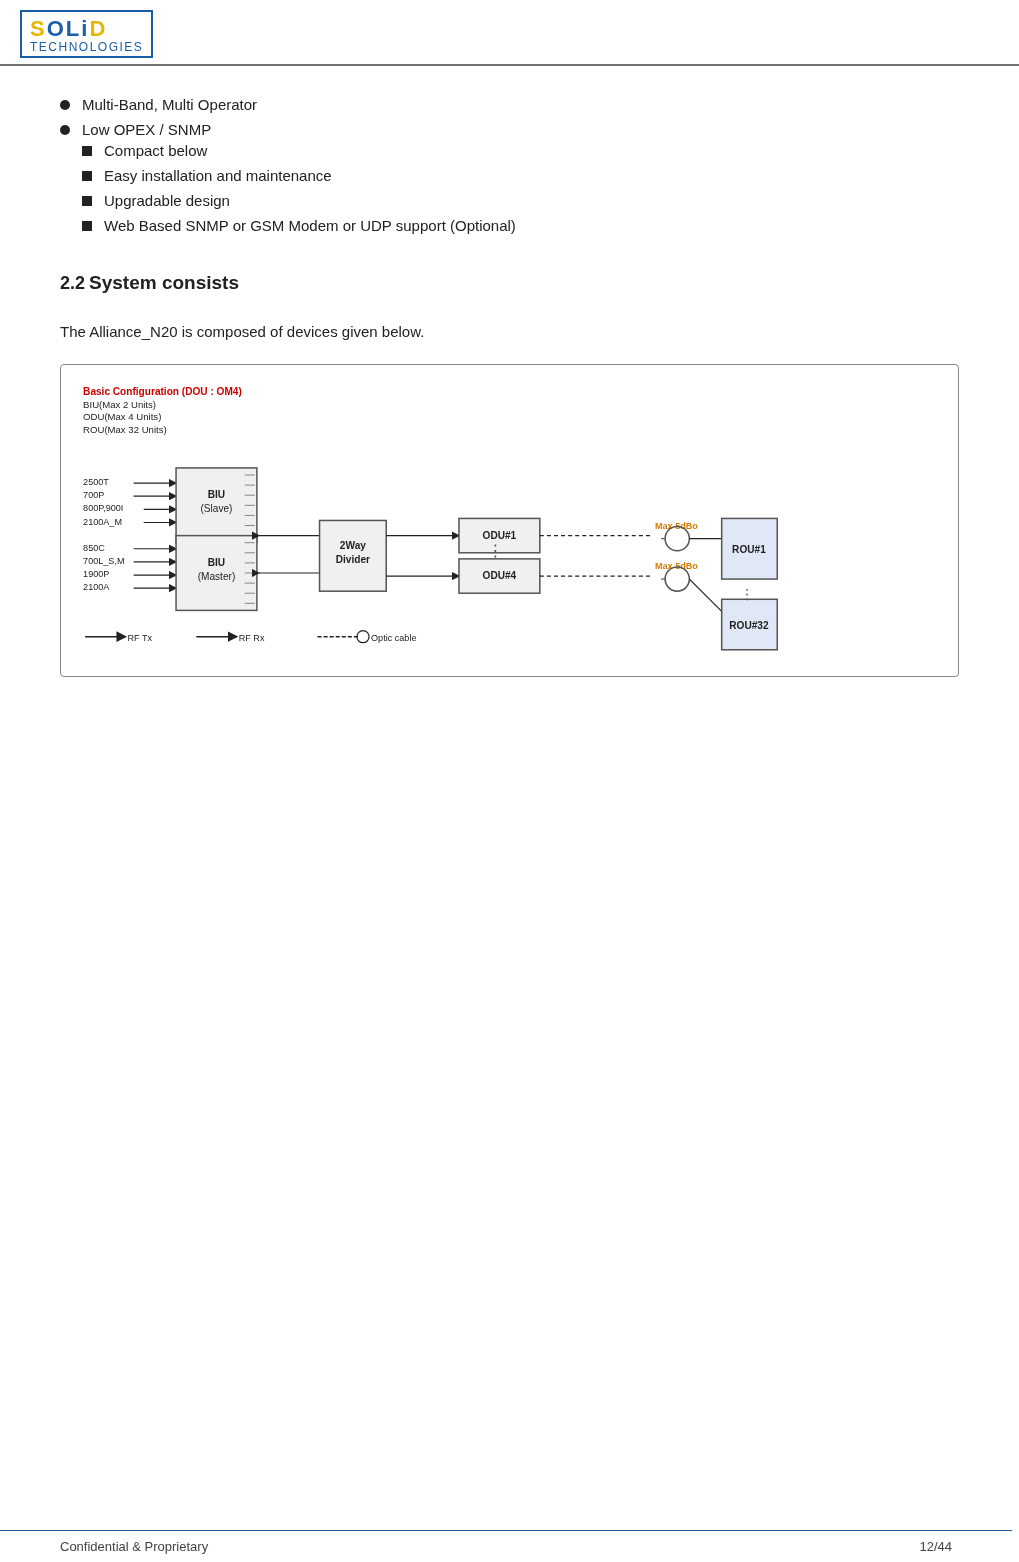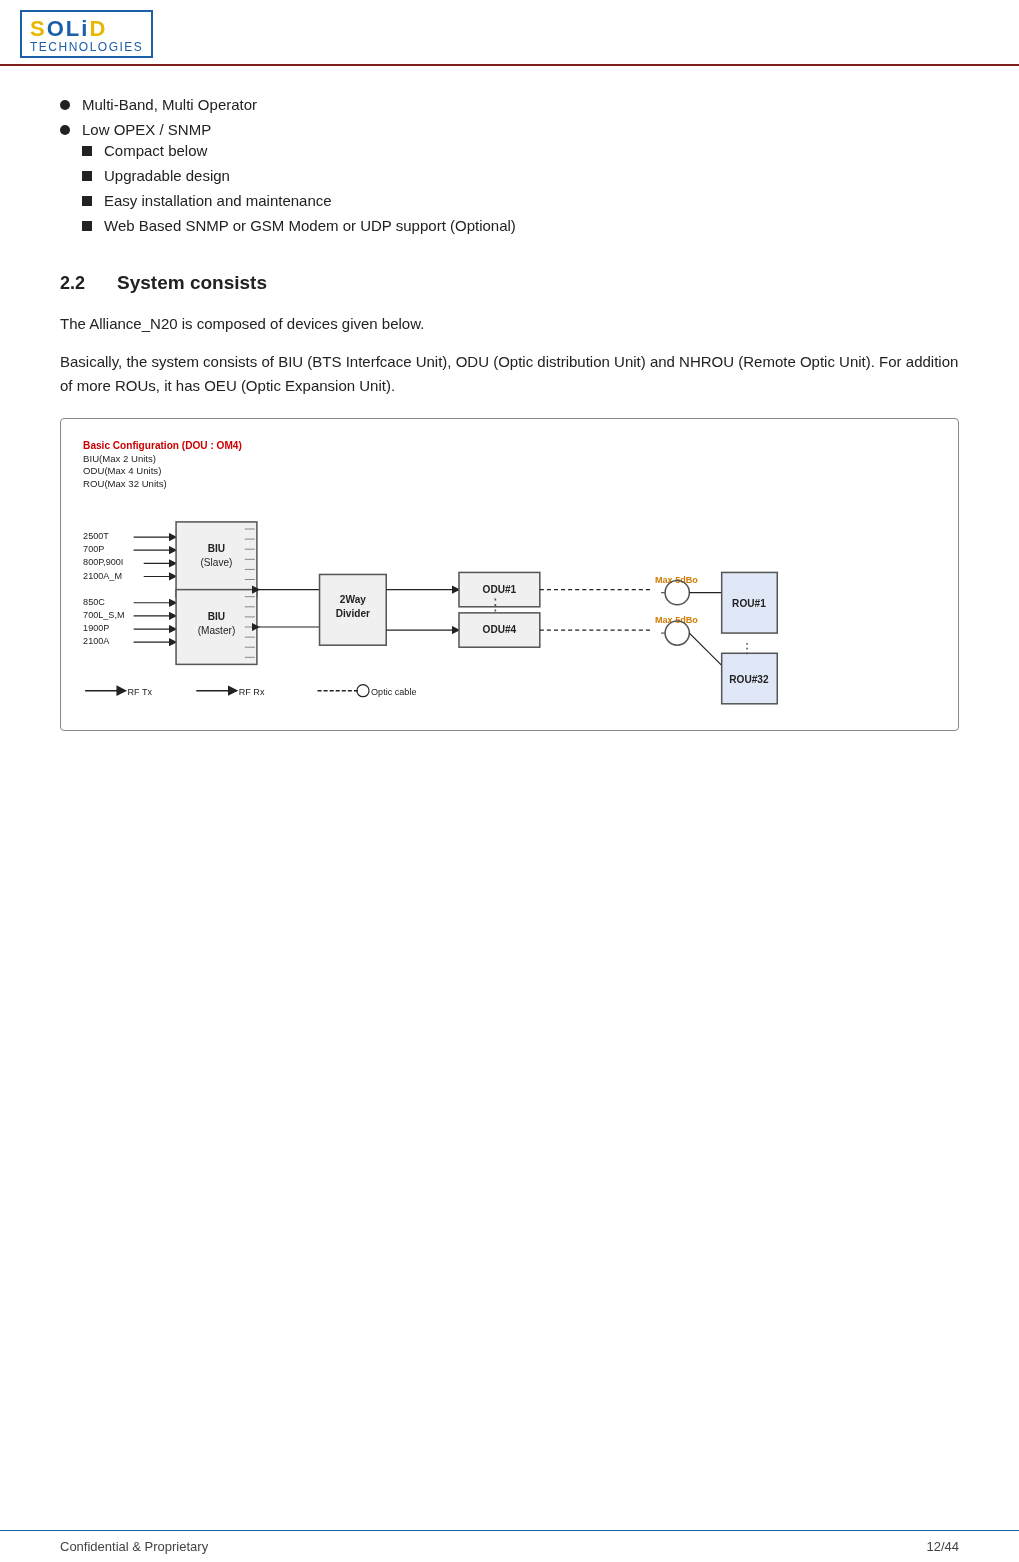--- a/index.html
+++ b/index.html
@@ -11,21 +11,21 @@
       font-size: 15px;
       color: #222;
       position: relative;
     }
 
     
     .header {
       display: flex;
       align-items: center;
       padding: 10px 20px 6px 20px;
-      border-bottom: 2px solid #7f1d1d;
+      border-bottom: 2px solid #737373;
     }
     .logo-solid {
       font-size: 22px;
       font-weight: bold;
       letter-spacing: 2px;
       color: #1a5fa8;
     }
     .logo-solid span.s { color: #e8b800; }
     .logo-solid span.o { color: #1a5fa8; }
     .logo-solid span.l { color: #1a5fa8; }
@@ -86,22 +86,22 @@
       background: #222;
       margin-top: 4px;
       margin-right: 12px;
       flex-shrink: 0;
     }
 
     
     .section-heading {
       display: flex;
       align-items: baseline;
-      gap: 32px;
-      margin-bottom: 18px;
+      gap: 4px;
+      margin-bottom: 26px;
     }
     .section-num {
       font-size: 18px;
       font-weight: bold;
       color: #222;
     }
     .section-title {
       font-size: 19px;
       font-weight: bold;
       color: #222;
@@ -139,21 +139,21 @@
       font-weight: bold;
       margin-top: 8px;
       margin-bottom: 30px;
     }
 
     
     .footer {
       position: absolute;
       bottom: 0;
       left: 0;
-      right: 0;
+      right: 7px;
       border-top: 1.5px solid #1a5fa8;
       display: flex;
       justify-content: space-between;
       padding: 8px 60px;
       font-size: 13px;
       color: #444;
       margin-top: 32px;
     }
   </style>
 </head>
@@ -183,42 +183,41 @@
       <span class="bullet-circle"></span>
       <div>
         <span>Low OPEX / SNMP</span>
         <ul class="sub-list">
           <li>
             <span class="bullet-square"></span>
             <span>Compact below</span>
           </li>
           <li>
             <span class="bullet-square"></span>
-            <span>Upgradable design</span>
+            <span>Easy installation and maintenance</span>
           </li>
           <li>
             <span class="bullet-square"></span>
-            <span>Easy installation and maintenance</span>
+            <span>Upgradable design</span>
           </li>
           <li>
             <span class="bullet-square"></span>
             <span>Web Based SNMP or GSM Modem or UDP support (Optional)</span>
           </li>
         </ul>
       </div>
     </li>
   </ul>
 
   <div class="section-heading">
     <span class="section-num">2.2</span>
     <span class="section-title">System consists</span>
   </div>
 
   <p class="para">The Alliance_N20 is composed of devices given below.</p>
-  <p class="para">Basically, the system consists of BIU (BTS Interfcace Unit), ODU (Optic distribution Unit) and NHROU (Remote Optic Unit). For addition of more ROUs, it has OEU (Optic Expansion Unit).</p>
 
   <div class="diagram-container">
     <svg class="diagram-svg" viewBox="0 0 860 280" xmlns="http://www.w3.org/2000/svg" font-family="Arial, sans-serif" font-size="10">
 
       <text x="8" y="16" font-size="10" font-weight="bold" fill="#cc0000">Basic Configuration (DOU : OM4)</text>
       <text x="8" y="29" font-size="9.5" fill="#222">BIU(Max 2 Units)</text>
       <text x="8" y="41" font-size="9.5" fill="#222">ODU(Max 4 Units)</text>
       <text x="8" y="53" font-size="9.5" fill="#222">ROU(Max 32 Units)</text>
 
       <text x="8" y="105" font-size="9" fill="#222">2500T</text>

